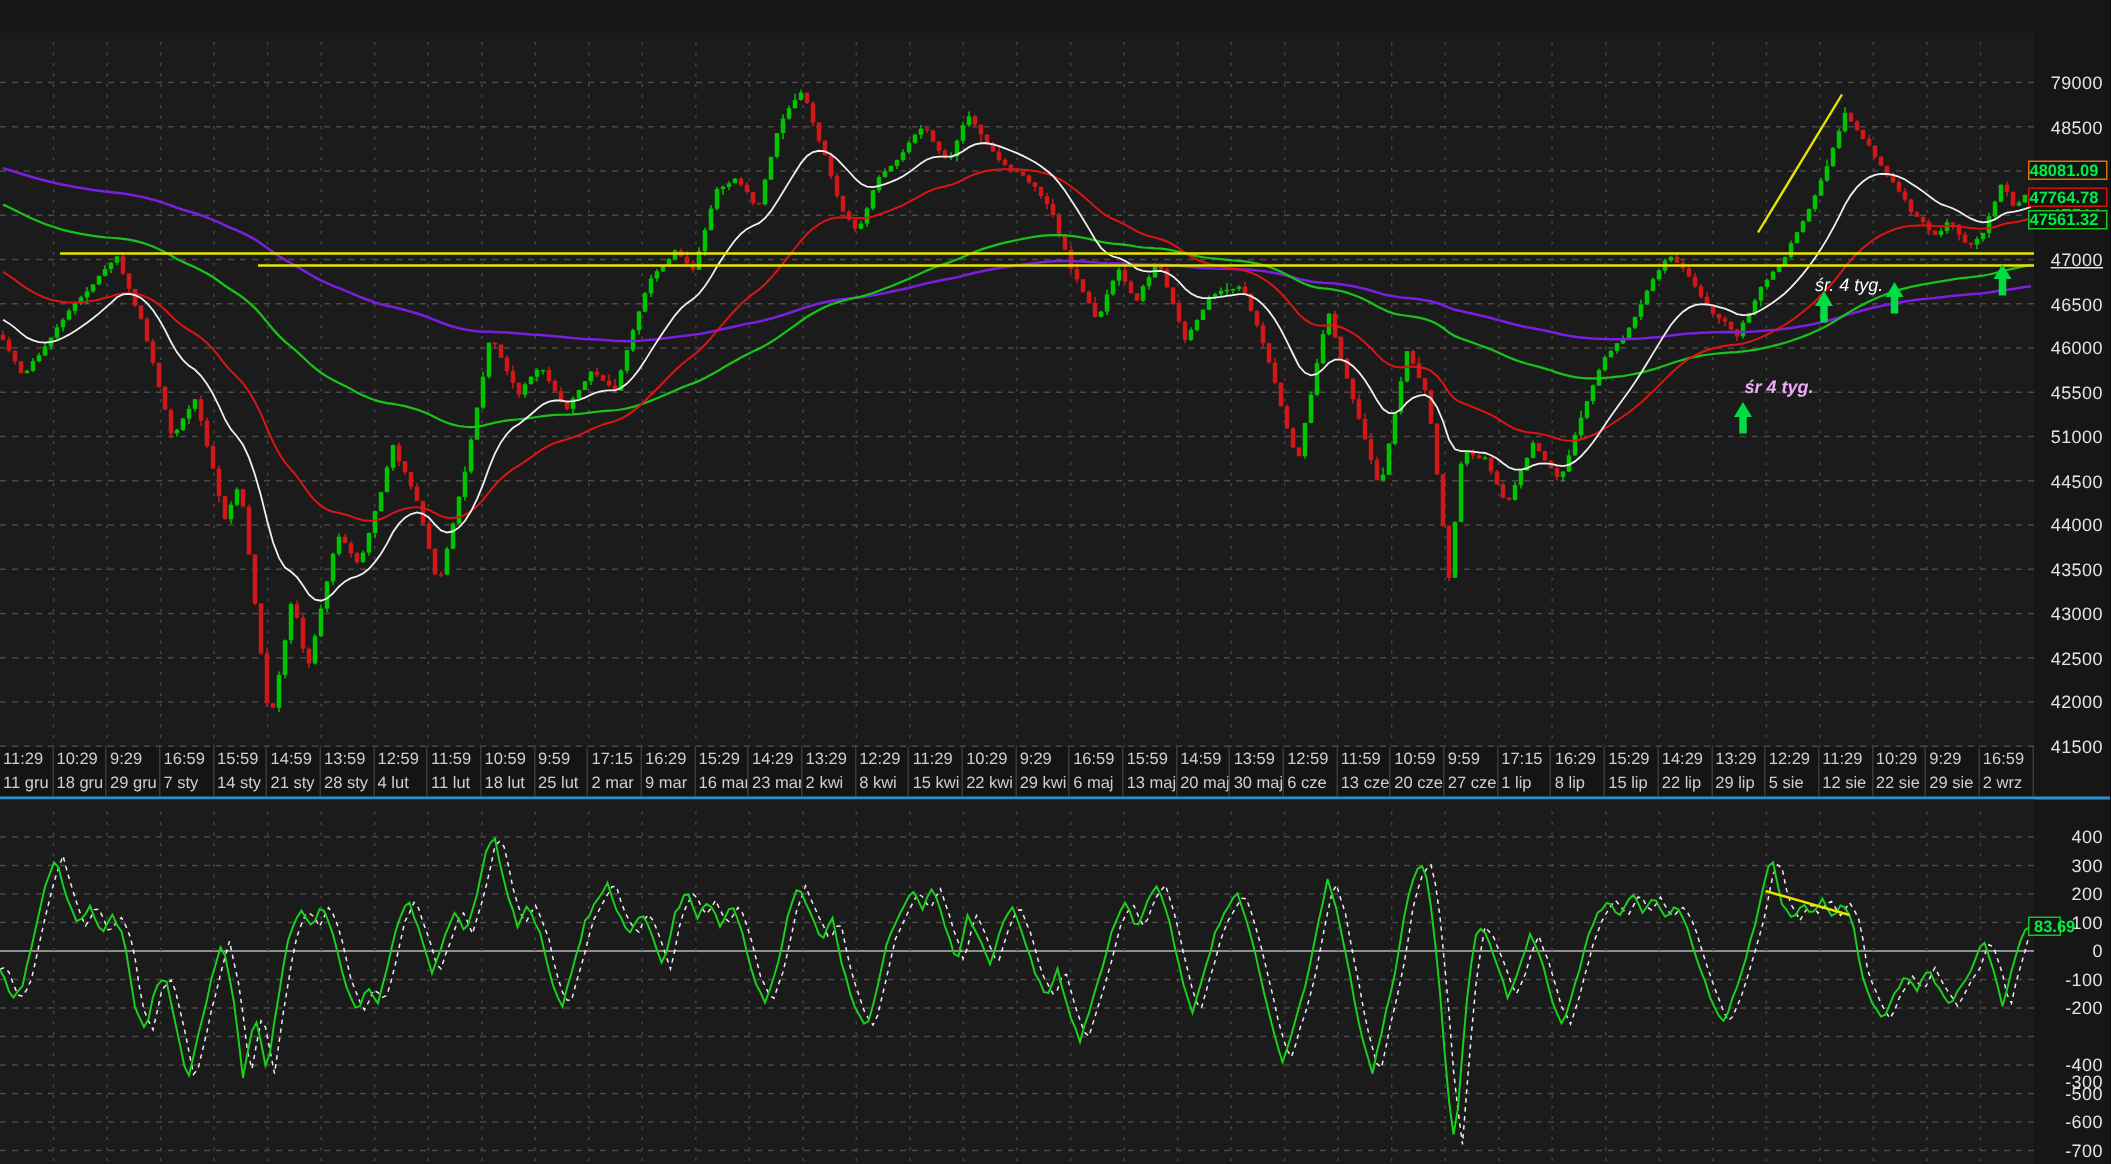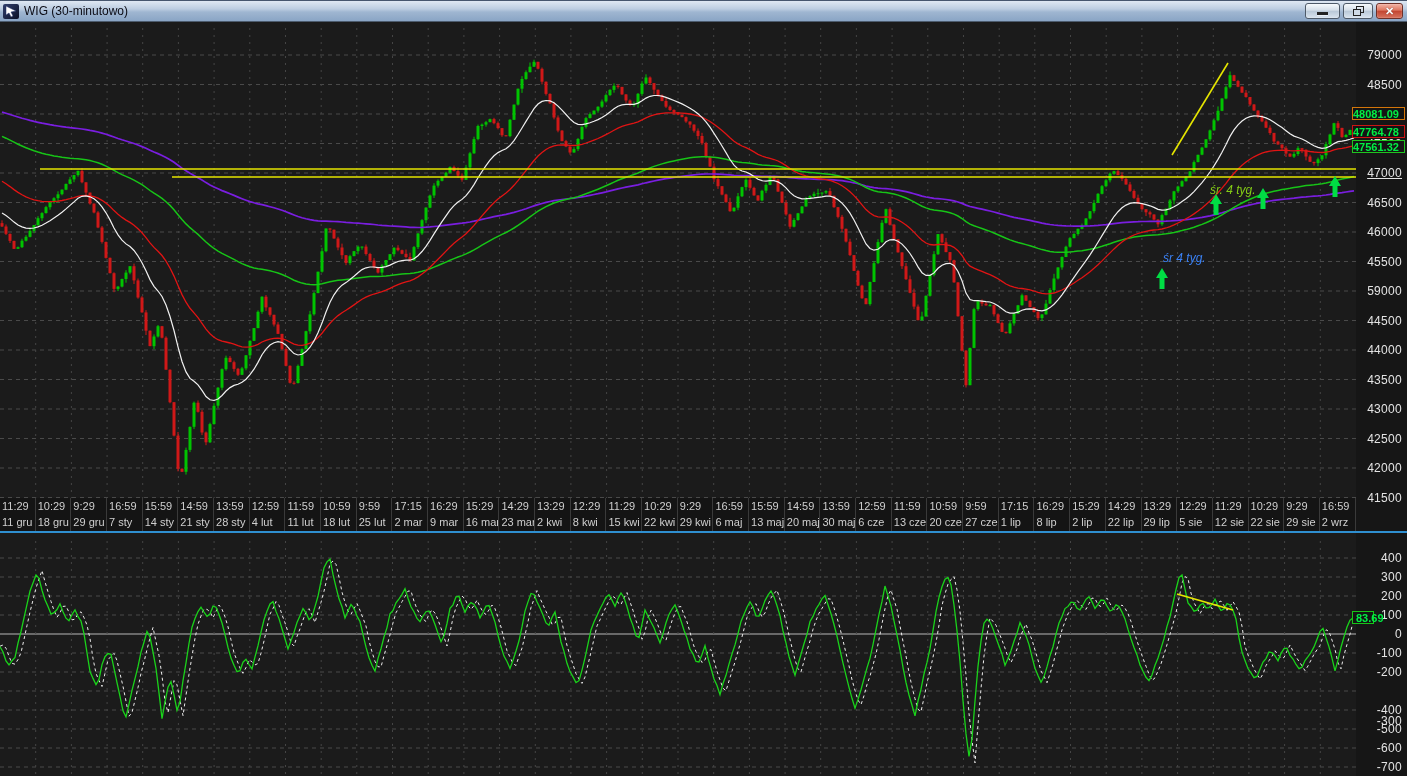--- a/index.html
+++ b/index.html
@@ -41,42 +41,20 @@
     text-align:left;padding-left:0;line-height:12px;}
   .annot{position:absolute;font-size:12px;font-style:italic;}
   #osc-box{position:absolute;left:1352px;width:22px;height:13px;box-sizing:border-box;
     border:1px solid;background:#141414;font-size:11px;font-weight:bold;
     padding-left:3px;line-height:12px;}
 </style>
 </head>
 <body>
 
 <div id="win">
-  <div id="titlebar">
-    <div id="app-icon">
-      <svg width="12" height="12" viewBox="0 0 12 12">
-        <polygon points="1,1 11,6 6,7 8,11 6,12 4,8 1,10" fill="#ffffff" stroke="#20306a" stroke-width="0.5"></polygon>
-      </svg>
-    </div>
-    <span id="win-title">WIG (30-minutowo)</span>
-    <div id="winbtns">
-      <div class="wbtn min">
-          <span class="glyph-min"></span>
-        </div>
-      <div class="wbtn max">
-        <svg width="11" height="10" viewBox="0 0 11 10">
-          <rect x="3.5" y="0.5" width="7" height="6" fill="none" stroke="#222" stroke-width="1"></rect>
-          <rect x="0.5" y="3.5" width="7" height="6" fill="#cfdae6" stroke="#222" stroke-width="1"></rect>
-        </svg>
-      </div>
-      <div class="wbtn close">
-          <span class="glyph-x">✕</span>
-        </div>
-    </div>
-  </div>
 
   <svg id="main-svg">
       <line x1="0" y1="33" x2="1356" y2="33" stroke="#4a4a4a" stroke-width="1" stroke-dasharray="4 4"></line>
       <line x1="0" y1="62.5" x2="1356" y2="62.5" stroke="#4a4a4a" stroke-width="1" stroke-dasharray="4 4"></line>
       <line x1="0" y1="92" x2="1356" y2="92" stroke="#4a4a4a" stroke-width="1" stroke-dasharray="4 4"></line>
       <line x1="0" y1="121.5" x2="1356" y2="121.5" stroke="#4a4a4a" stroke-width="1" stroke-dasharray="4 4"></line>
       <line x1="0" y1="151" x2="1356" y2="151" stroke="#4a4a4a" stroke-width="1" stroke-dasharray="4 4"></line>
       <line x1="0" y1="180.5" x2="1356" y2="180.5" stroke="#4a4a4a" stroke-width="1" stroke-dasharray="4 4"></line>
       <line x1="0" y1="210" x2="1356" y2="210" stroke="#4a4a4a" stroke-width="1" stroke-dasharray="4 4"></line>
       <line x1="0" y1="239.5" x2="1356" y2="239.5" stroke="#4a4a4a" stroke-width="1" stroke-dasharray="4 4"></line>
@@ -820,36 +798,36 @@
 
   <div id="main-yaxis">
       <div class="ylab" style="top:48px;">79000</div>
       <div class="ylab" style="top:78px;">48500</div>
       <div class="ylab" style="top:107px;">48000</div>
       <div class="ylab" style="top:137px;">47500</div>
       <div class="ylab" style="top:166px;text-decoration:underline;">47000</div>
       <div class="ylab" style="top:196px;">46500</div>
       <div class="ylab" style="top:225px;">46000</div>
       <div class="ylab" style="top:255px;">45500</div>
-      <div class="ylab" style="top:284px;">59000</div>
+      <div class="ylab" style="top:284px;">51000</div>
       <div class="ylab" style="top:314px;">44500</div>
       <div class="ylab" style="top:343px;">44000</div>
       <div class="ylab" style="top:373px;">43500</div>
       <div class="ylab" style="top:402px;">43000</div>
       <div class="ylab" style="top:432px;">42500</div>
       <div class="ylab" style="top:461px;">42000</div>
       <div class="ylab" style="top:491px;">41500</div>
     </div>
 
   <div class="pricebox" style="top: 107px; border-color: rgb(212, 118, 10); color: rgb(0, 238, 68);">48081.09</div>
   <div class="pricebox" style="top: 125px; border-color: rgb(204, 20, 20); color: rgb(0, 238, 68);">47764.78</div>
   <div class="pricebox" style="top: 140px; border-color: rgb(31, 196, 31); color: rgb(0, 238, 68);">47561.32</div>
 
-  <div class="annot" style="left: 1210px; top: 183px; color: #84cc16;">śr. 4 tyg.</div>
-  <div class="annot" style="left: 1163px; top: 251px; color: #3b82f6;">śr 4 tyg.</div>
+  <div class="annot" style="left: 1210px; top: 183px; color: #ffffff;">śr. 4 tyg.</div>
+  <div class="annot" style="left: 1163px; top: 251px; color: #f0abfc; font-weight: bold;">śr 4 tyg.</div>
 
   <div id="xaxis">
       <div class="xcell" style="width:35.68px;">
         <div>11:29</div>
         <div>11 gru</div>
       </div>
       <div class="xcell" style="width:35.68px;">
         <div>10:29</div>
         <div>18 gru</div>
       </div>
@@ -960,21 +938,21 @@
       <div class="xcell" style="width:35.68px;">
         <div>17:15</div>
         <div>1 lip</div>
       </div>
       <div class="xcell" style="width:35.68px;">
         <div>16:29</div>
         <div>8 lip</div>
       </div>
       <div class="xcell" style="width:35.68px;">
         <div>15:29</div>
-        <div>2 lip</div>
+        <div>15 lip</div>
       </div>
       <div class="xcell" style="width:35.68px;">
         <div>14:29</div>
         <div>22 lip</div>
       </div>
       <div class="xcell" style="width:35.68px;">
         <div>13:29</div>
         <div>29 lip</div>
       </div>
       <div class="xcell" style="width:35.68px;">

